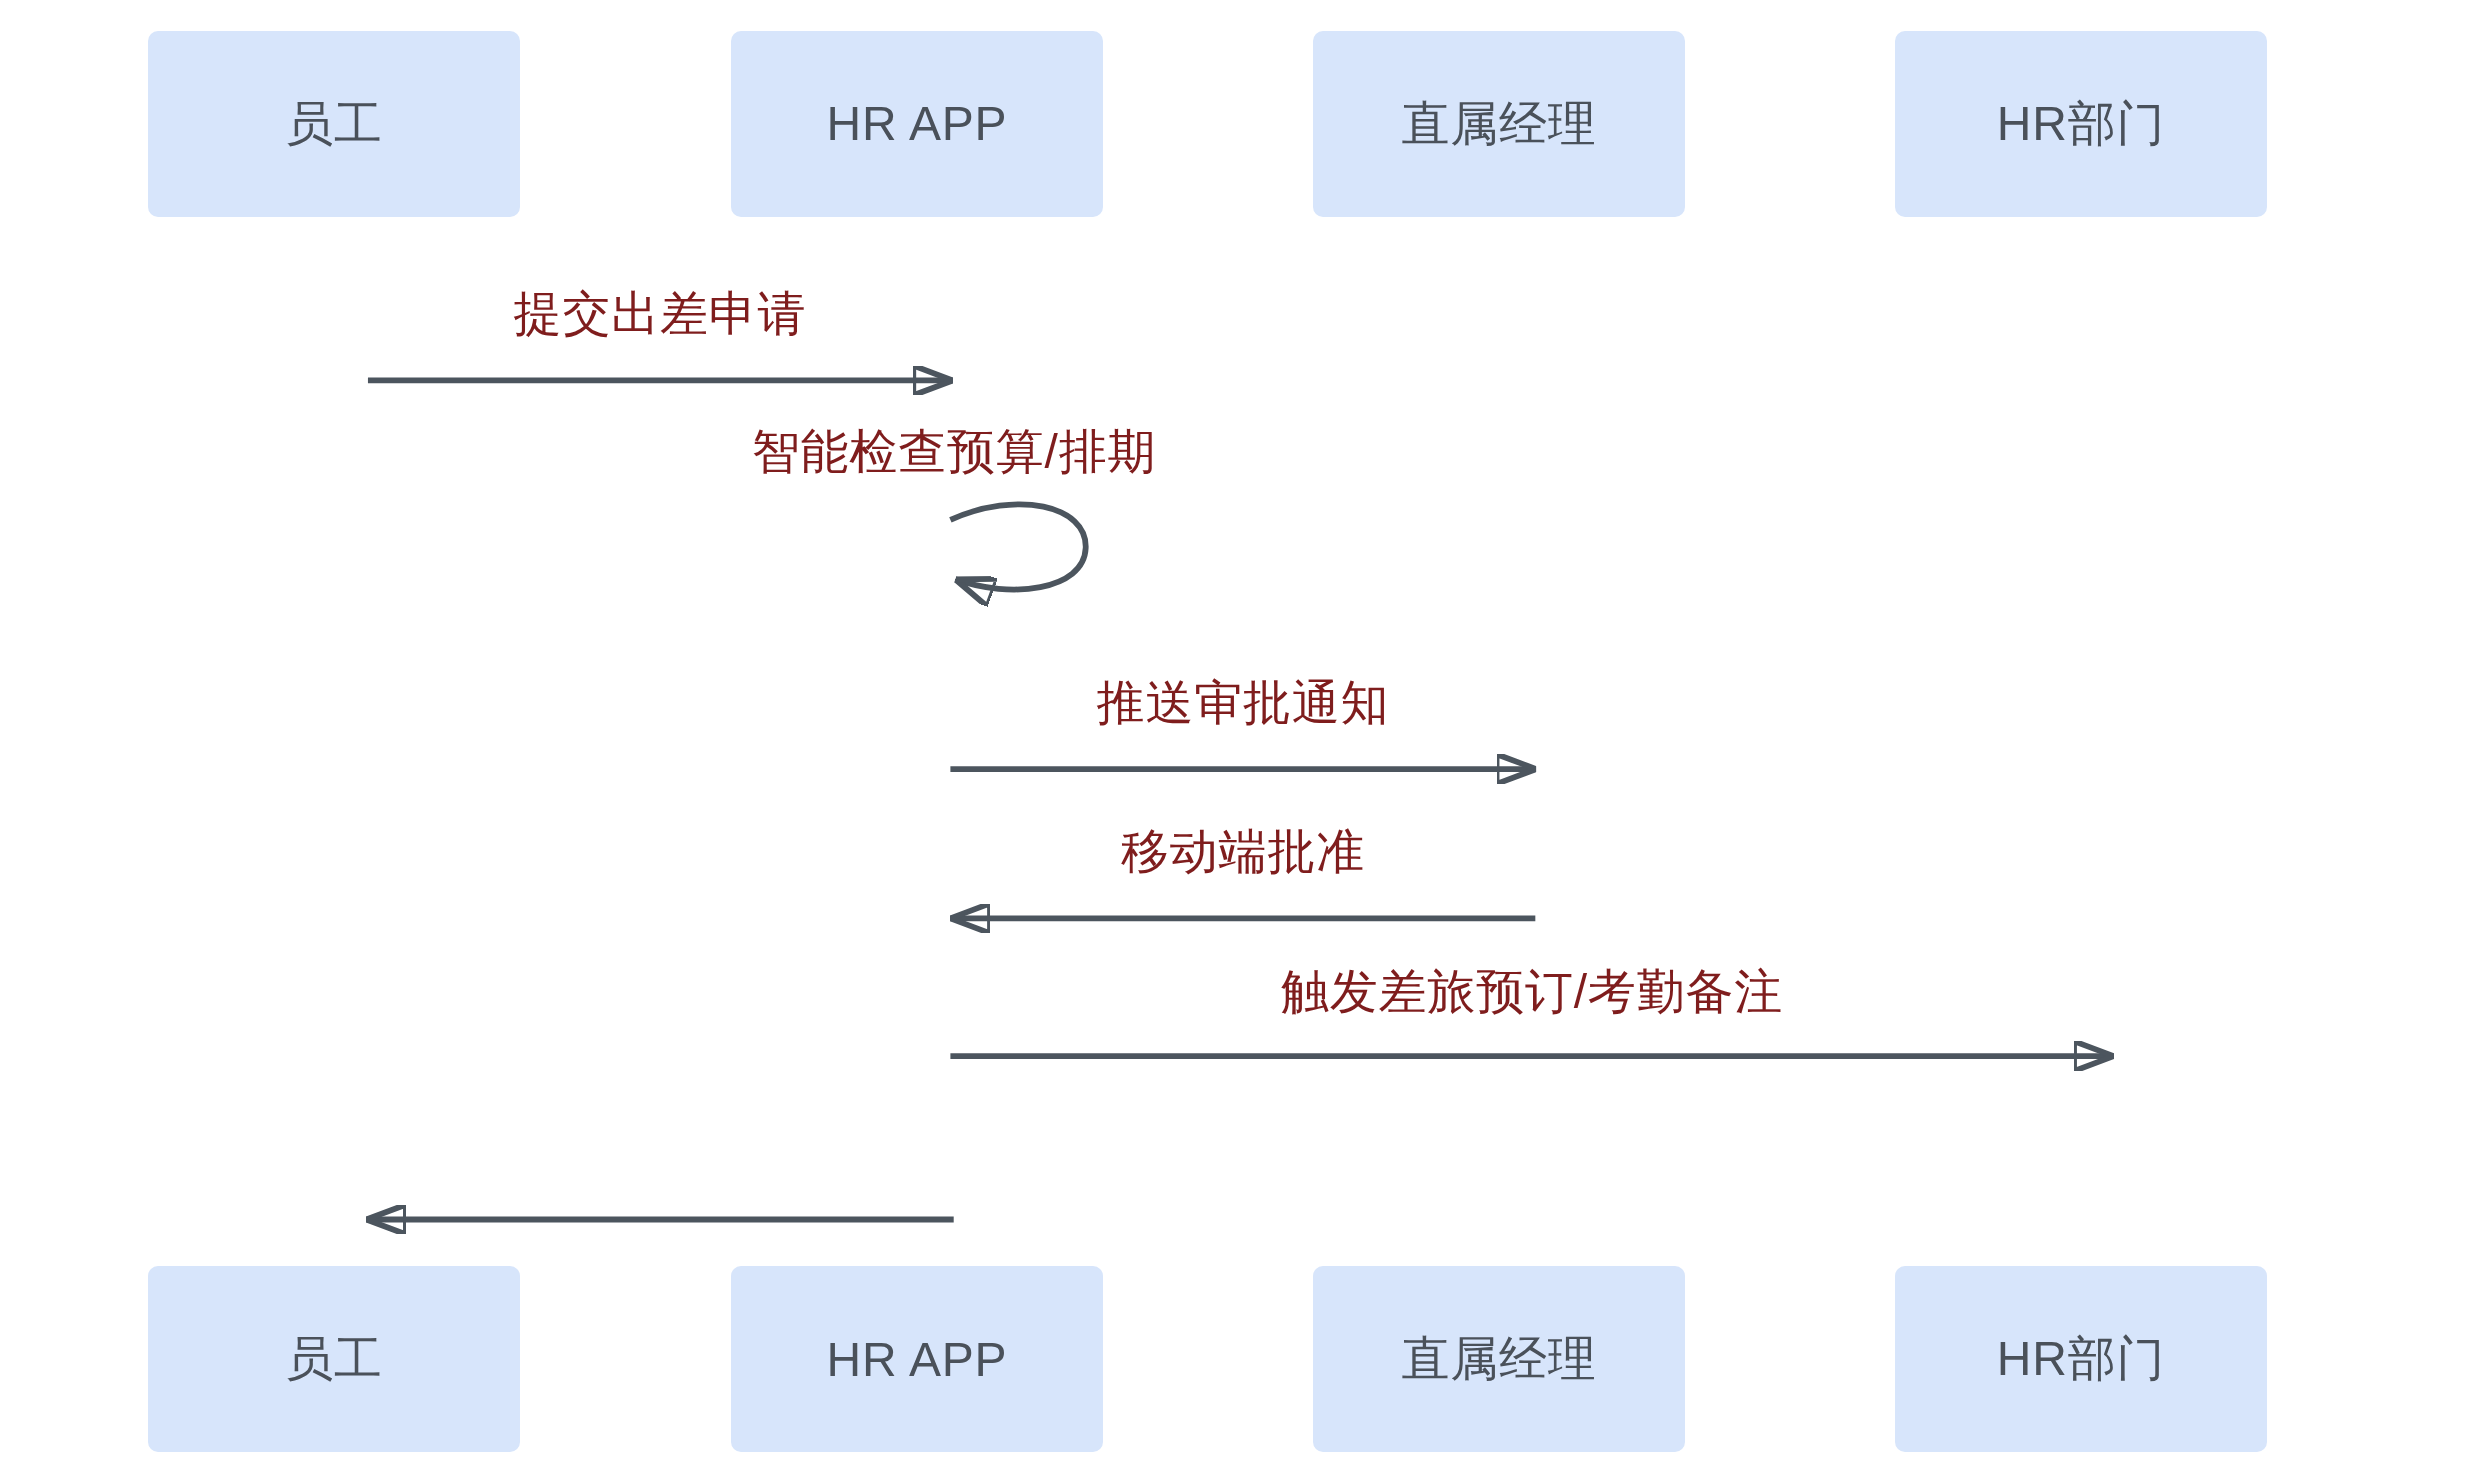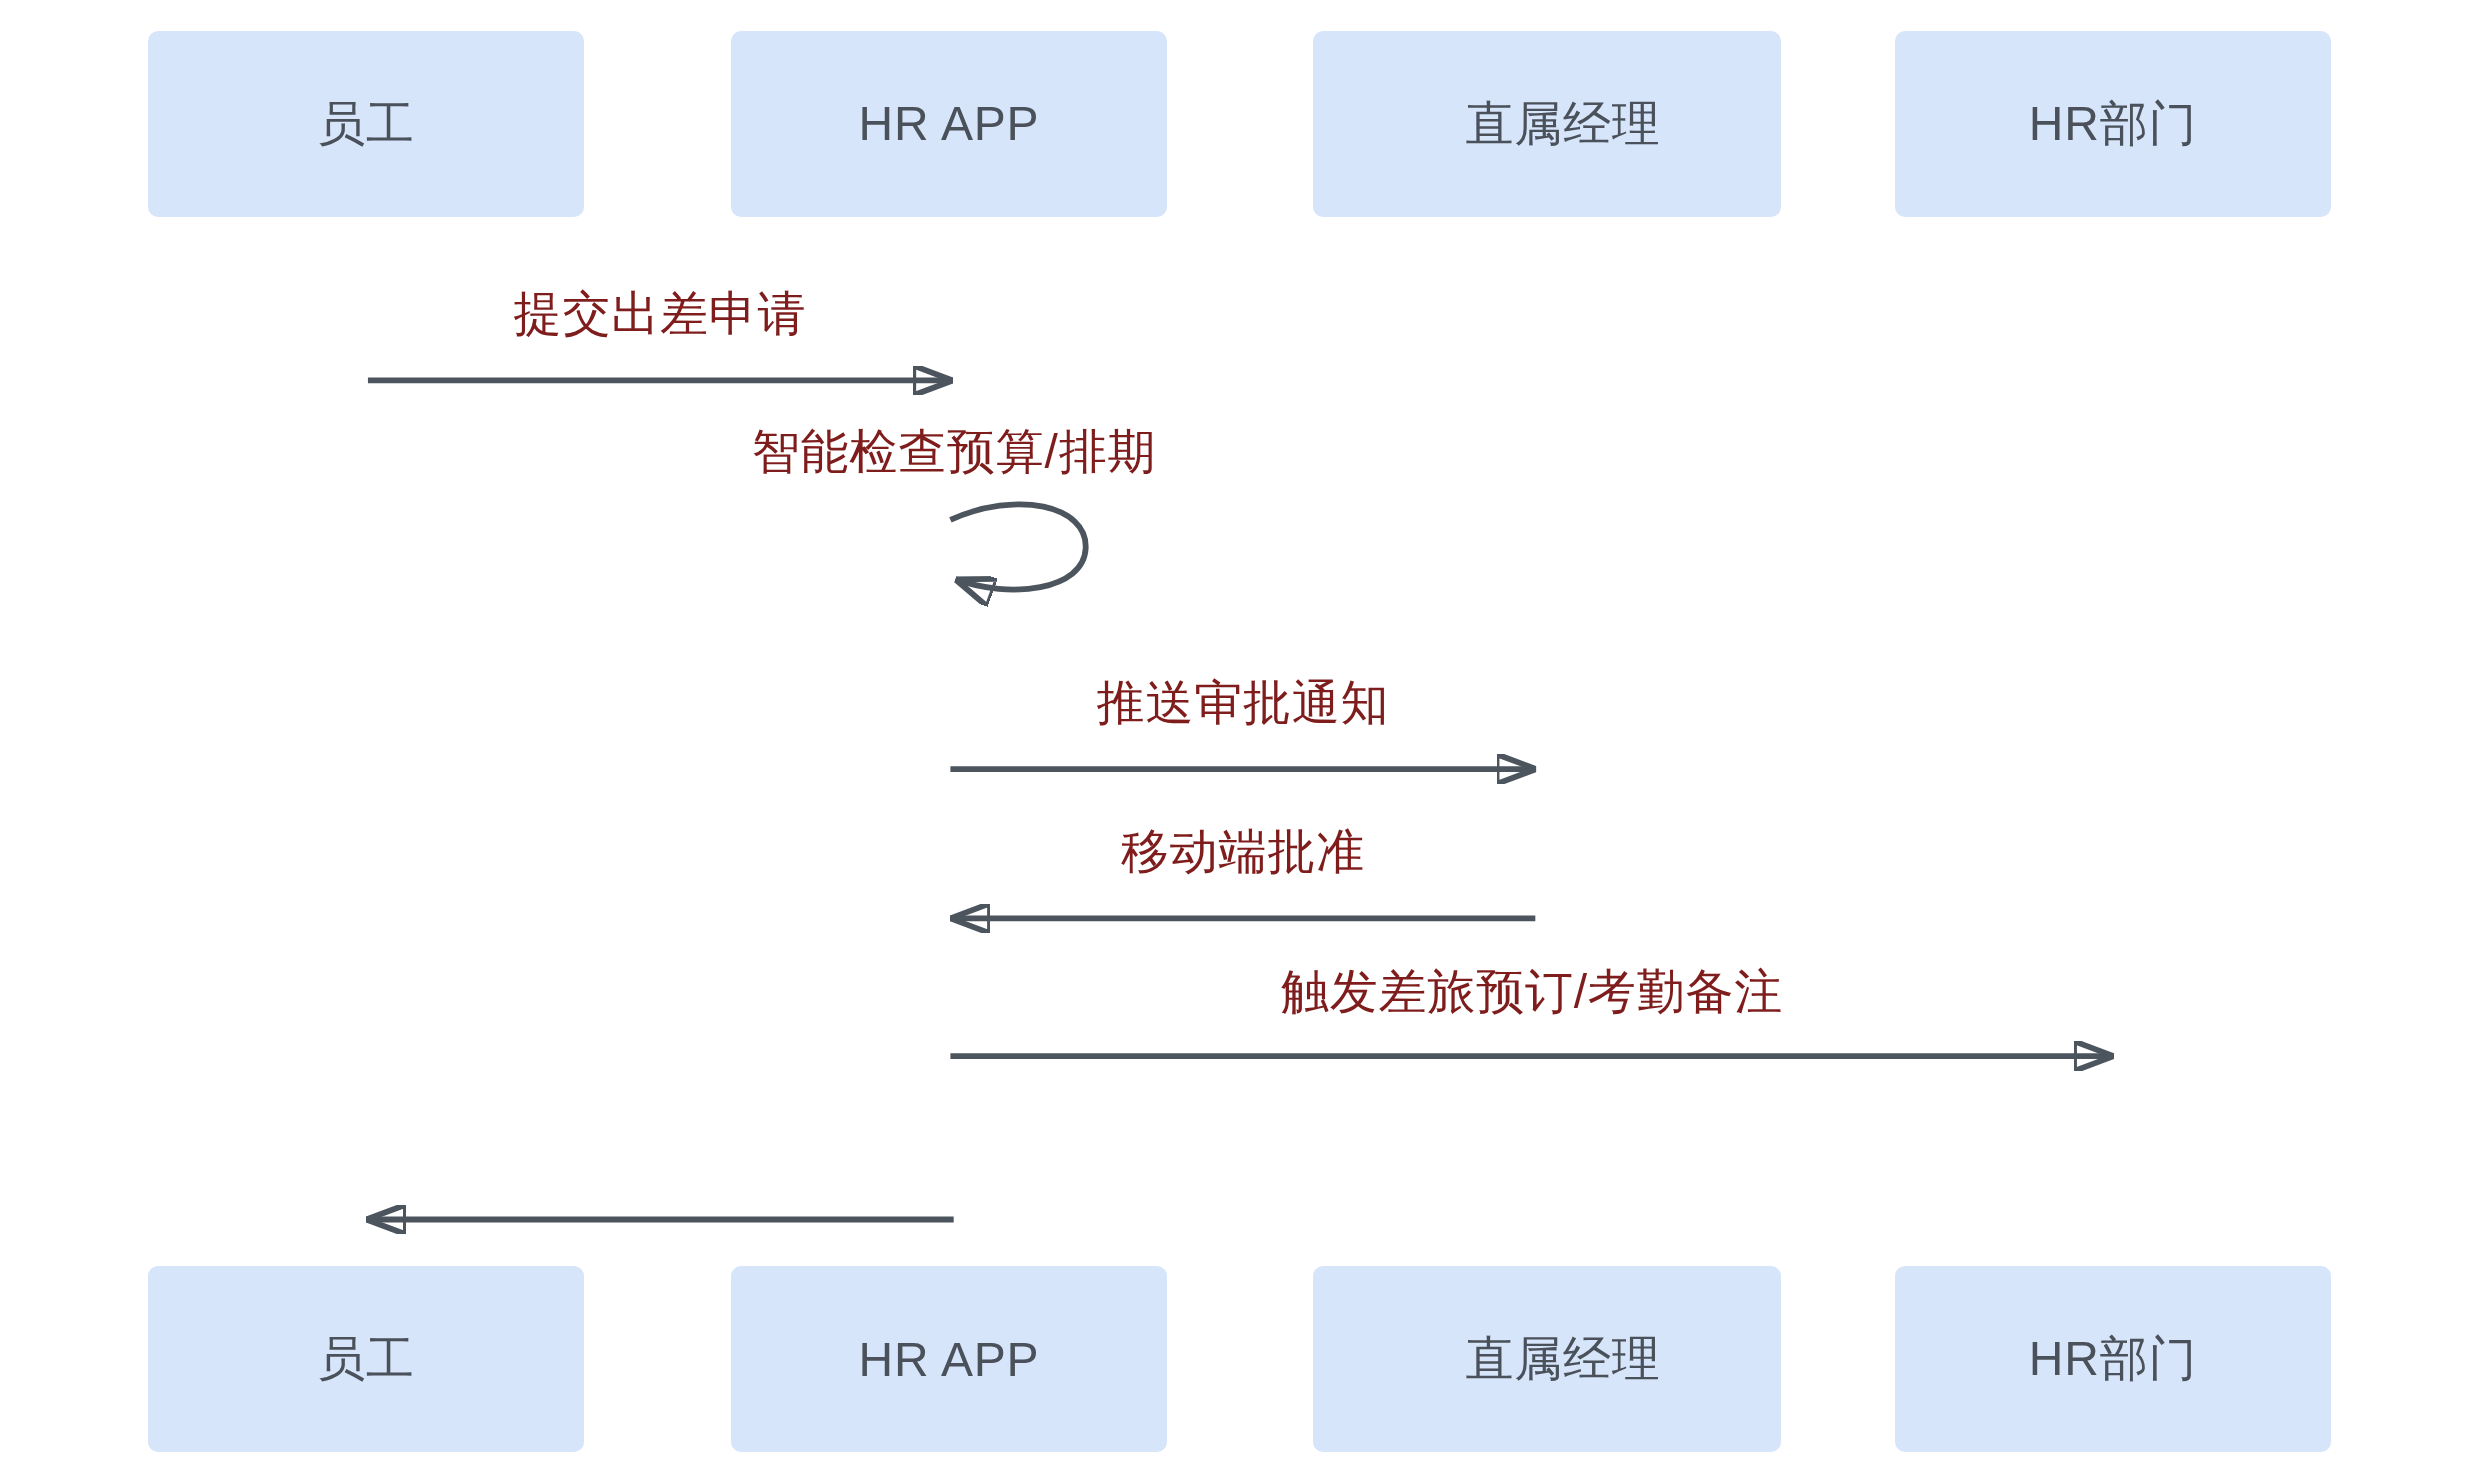--- a/index.html
+++ b/index.html
@@ -6,36 +6,36 @@
   #canvas {
     position: relative;
     width: 2475px;
     height: 1482px;
     background: #ffffff;
     font-family: "Liberation Sans", "DejaVu Sans", sans-serif;
     overflow: hidden;
   }
   .actor {
     position: absolute;
-    width: 436px;
+    width: 372px;
     height: 186px;
     background: #d7e5fb;
     border-radius: 10px;
     display: flex;
     align-items: center;
     justify-content: center;
     color: #4a515a;
     font-size: 48px;
     letter-spacing: 0.8px;
   }
   .row-top .actor { top: 30.5px; }
   .row-bottom .actor { top: 1266px; }
   .actor.a0 { left: 148px; }
   .actor.a1 { left: 731px; }
-  .actor.a2 { left: 1313px; padding-left: 32px; }
+  .actor.a2 { left: 1313px; }
   .actor.a3 { left: 1895px; text-align: right; }
 
   .msg-label {
     position: absolute;
     transform: translate(-50%, -50%);
     color: #7f1d1d;
     font-size: 48px;
     white-space: nowrap;
     letter-spacing: 0.8px;
   }

